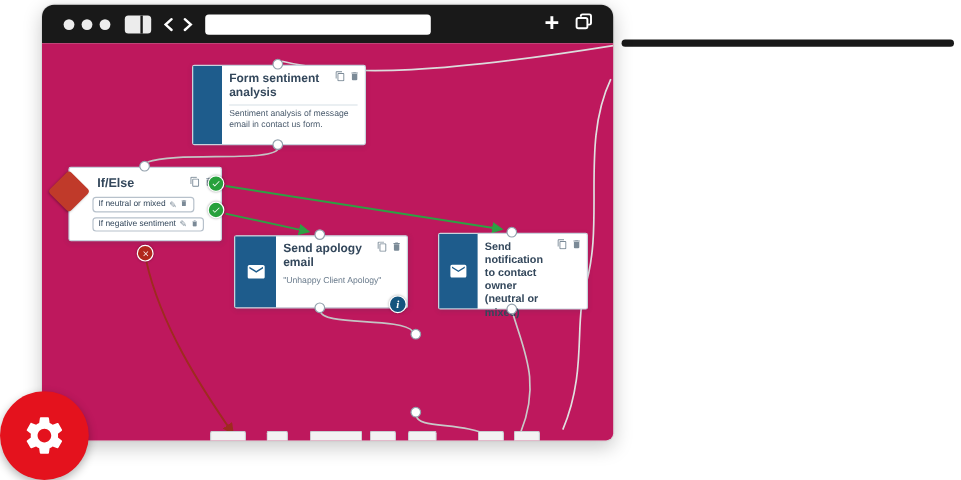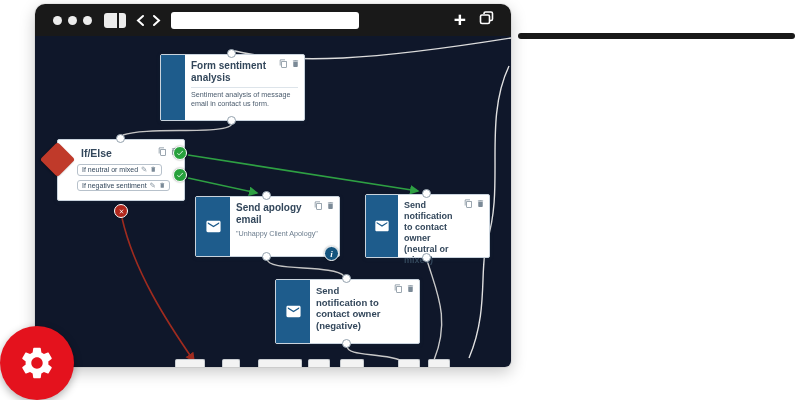--- a/index.html
+++ b/index.html
@@ -19,21 +19,21 @@
   .sb-icon{width:22px;height:15px;background:#ececec;border-radius:3px;margin-left:12px;position:relative;}
   .sb-icon .slit{position:absolute;left:13px;top:0;width:2px;height:15px;background:#191919;}
   .nav{display:flex;gap:7px;margin-left:10px;}
   .nav svg{display:block;}
   .urlbar{width:188px;height:17px;background:#fff;border-radius:3px;margin-left:10px;font-size:9px;color:#333;
           line-height:17px;padding:0 6px;box-sizing:border-box;overflow:hidden;}
   .plus{margin-left:auto;color:#fff;font-size:21px;font-weight:bold;line-height:20px;}
   .tabs-ic{margin-left:12px;margin-right:4px;}
 
   
-  .canvas{position:absolute;top:32px;left:0;width:476px;height:331px;background:#0f172a;overflow:hidden;
+  .canvas{position:absolute;top:32px;left:0;width:476px;height:331px;background:#be185d;overflow:hidden;
           border-radius:0 0 6px 6px;}
   .edges{position:absolute;top:0;left:0;pointer-events:none;}
 
   
   .node{position:absolute;background:#fff;border:1px solid #c9d3dd;border-radius:2px;
         box-shadow:0 1px 4px rgba(40,60,80,.18);display:flex;align-items:stretch;box-sizing:border-box;}
   .accent{background:#1e5c8c;flex:none;display:flex;align-items:center;justify-content:center;}
   .body{flex:1;padding:5px 6px;position:relative;min-width:0;}
   .actions{position:absolute;top:4px;right:4px;display:flex;gap:3px;}
   .actions svg{display:block;}
@@ -224,42 +224,20 @@
             <span>
                 <svg width="9" height="9" viewBox="0 0 24 24" fill="#7b8a97">
                   <path d="M6 19c0 1.1.9 2 2 2h8c1.1 0 2-.9 2-2V7H6v12zM19 4h-3.5l-1-1h-5l-1 1H5v2h14V4z"></path>
                 </svg>
               </span>
           </div>
           <div class="title sm">Send notification to contact owner (neutral or mixed)</div>
         </div>
       </div>
 
-      <div class="node" style="left:240px;top:243px;width:145px;height:65px;">
-        <div class="accent" style="width:34px;">
-          <svg width="17" height="17" viewBox="0 0 24 24" fill="#ffffff">
-              <path d="M20 4H4c-1.1 0-2 .9-2 2v12c0 1.1.9 2 2 2h16c1.1 0 2-.9 2-2V6c0-1.1-.9-2-2-2zm0 4-8 5-8-5V6l8 5 8-5v2z"></path>
-            </svg>
-        </div>
-        <div class="body">
-          <div class="actions">
-            <span>
-                <svg width="9" height="9" viewBox="0 0 24 24" fill="#7b8a97">
-                  <path d="M16 1H4c-1.1 0-2 .9-2 2v14h2V3h12V1zm3 4H8c-1.1 0-2 .9-2 2v14c0 1.1.9 2 2 2h11c1.1 0 2-.9 2-2V7c0-1.1-.9-2-2-2zm0 16H8V7h11v14z"></path>
-                </svg>
-              </span>
-            <span>
-                <svg width="9" height="9" viewBox="0 0 24 24" fill="#7b8a97">
-                  <path d="M6 19c0 1.1.9 2 2 2h8c1.1 0 2-.9 2-2V7H6v12zM19 4h-3.5l-1-1h-5l-1 1H5v2h14V4z"></path>
-                </svg>
-              </span>
-          </div>
-          <div class="title sm" style="font-size:9.5px;">Send notification to contact owner (negative)</div>
-        </div>
-      </div>
 
       <div class="connector" style="left:192px;top:13px;"></div>
       <div class="connector" style="left:192px;top:80px;"></div>
       <div class="connector" style="left:81px;top:98px;"></div>
       <div class="connector" style="left:227px;top:155px;"></div>
       <div class="connector" style="left:227px;top:216px;"></div>
       <div class="connector" style="left:387px;top:153px;"></div>
       <div class="connector" style="left:387px;top:217px;"></div>
       <div class="connector" style="left:307px;top:238px;"></div>
       <div class="connector" style="left:307px;top:303px;"></div>

